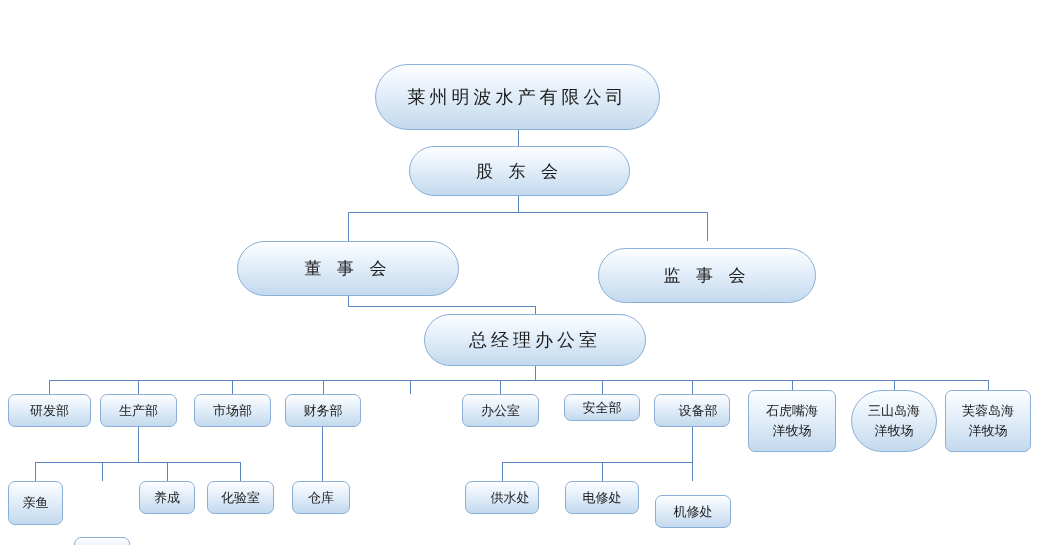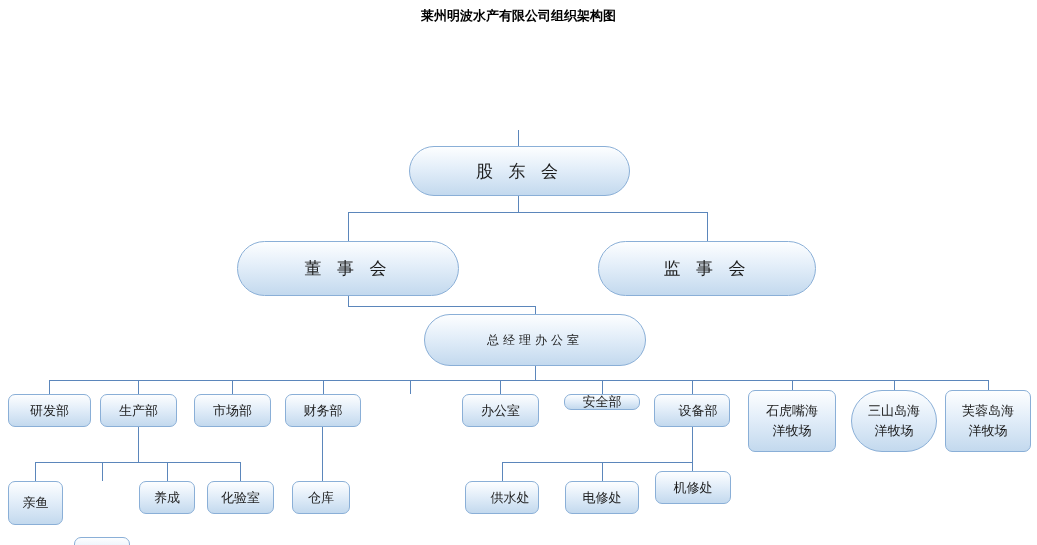--- a/index.html
+++ b/index.html
@@ -28,30 +28,29 @@
     color:#1c1c1c;
     border:1px solid var(--node-border,#8aafd7);
     background:linear-gradient(180deg,
       var(--node-fill-top,#fdfeff) 0%,
       var(--node-fill-mid,#e3eef9) 45%,
       var(--node-fill-bottom,#c3d9ee) 100%);
   }
   .pill { border-radius:999px; }
   .company { font-size:18px; letter-spacing:4px; }
   .spaced  { font-size:17px; letter-spacing:5px; }
-  .gm      { font-size:12px; letter-spacing:4px; }
+  .gm      { font-size:18px; letter-spacing:4px; }
   .box   { border-radius:7px; font-size:13px; }
   .ranch { border-radius:7px; font-size:13px; line-height:20px; padding:16px 14px; }
 </style>
 </head>
 <body>
 
 <div class="canvas">
 
-  <div class="title">莱州明波水产有限公司组织架构图</div>
 
   <svg class="connectors" width="1037" height="545">
 
     <line x1="518" y1="130" x2="518" y2="146"></line>
 
     <line x1="518" y1="196" x2="518" y2="212"></line>
     <line x1="348" y1="212" x2="707" y2="212"></line>
     <line x1="348" y1="212" x2="348" y2="241"></line>
     <line x1="707" y1="212" x2="707" y2="241"></line>
 
@@ -82,38 +81,39 @@
 
     <line x1="322" y1="427" x2="322" y2="481"></line>
 
     <line x1="692" y1="427" x2="692" y2="462"></line>
     <line x1="502" y1="462" x2="692" y2="462"></line>
     <line x1="502" y1="462" x2="502" y2="481"></line>
     <line x1="602" y1="462" x2="602" y2="481"></line>
     <line x1="692" y1="462" x2="692" y2="481"></line>
   </svg>
 
+  <div class="node pill company" style="left:375px;top:64px;width:285px;height:66px;">莱州明波水产有限公司</div>
   <div class="node pill spaced" style="left:409px;top:146px;width:221px;height:50px;">股 东 会</div>
   <div class="node pill spaced" style="left:237px;top:241px;width:222px;height:55px;">董 事 会</div>
-  <div class="node pill spaced" style="left:598px;top:241px;width:218px;height:55px;">监 事 会</div>
+  <div class="node pill spaced" style="left:598px;top:248px;width:218px;height:55px;">监 事 会</div>
   <div class="node pill gm" style="left:424px;top:314px;width:222px;height:52px;">总经理办公室</div>
 
   <div class="node box" style="left:8px;top:394px;width:83px;height:33px;">研发部</div>
   <div class="node box" style="left:100px;top:394px;width:77px;height:33px;">生产部</div>
   <div class="node box" style="left:194px;top:394px;width:77px;height:33px;">市场部</div>
   <div class="node box" style="left:285px;top:394px;width:76px;height:33px;">财务部</div>
   <div class="node box" style="left:462px;top:394px;width:77px;height:33px;">办公室</div>
-  <div class="node box" style="left:564px;top:394px;width:76px;height:16px;font-family:Liberation Serif, serif;">安全部</div>
+  <div class="node box" style="left:564px;top:394px;width:76px;height:27px;font-family:Liberation Serif, serif;">安全部</div>
   <div class="node box" style="left:654px;top:394px;width:76px;height:33px;padding-left:12px;">设备部</div>
   <div class="node ranch" style="left:748px;top:390px;width:88px;height:62px;">石虎嘴海洋牧场</div>
   <div class="node ranch" style="left:851px;top:390px;width:86px;height:62px;border-radius:31px;">三山岛海洋牧场</div>
   <div class="node ranch" style="left:945px;top:390px;width:86px;height:62px;">芙蓉岛海洋牧场</div>
 
   <div class="node box" style="left:8px;top:481px;width:55px;height:44px;">亲鱼</div>
   <div class="node box" style="left:74px;top:509px;width:56px;height:33px;margin-top:28px;">育苗</div>
   <div class="node box" style="left:139px;top:481px;width:56px;height:33px;">养成</div>
   <div class="node box" style="left:207px;top:481px;width:67px;height:33px;">化验室</div>
   <div class="node box" style="left:292px;top:481px;width:58px;height:33px;">仓库</div>
   <div class="node box" style="left:465px;top:481px;width:74px;height:33px;padding-left:16px;">供水处</div>
   <div class="node box" style="left:565px;top:481px;width:74px;height:33px;">电修处</div>
-  <div class="node box" style="left:655px;top:471px;width:76px;height:33px;">机修处</div>
+  <div class="node box" style="left:655px;top:495px;width:76px;height:33px;">机修处</div>
 
 </div>
 
 </body></html>

